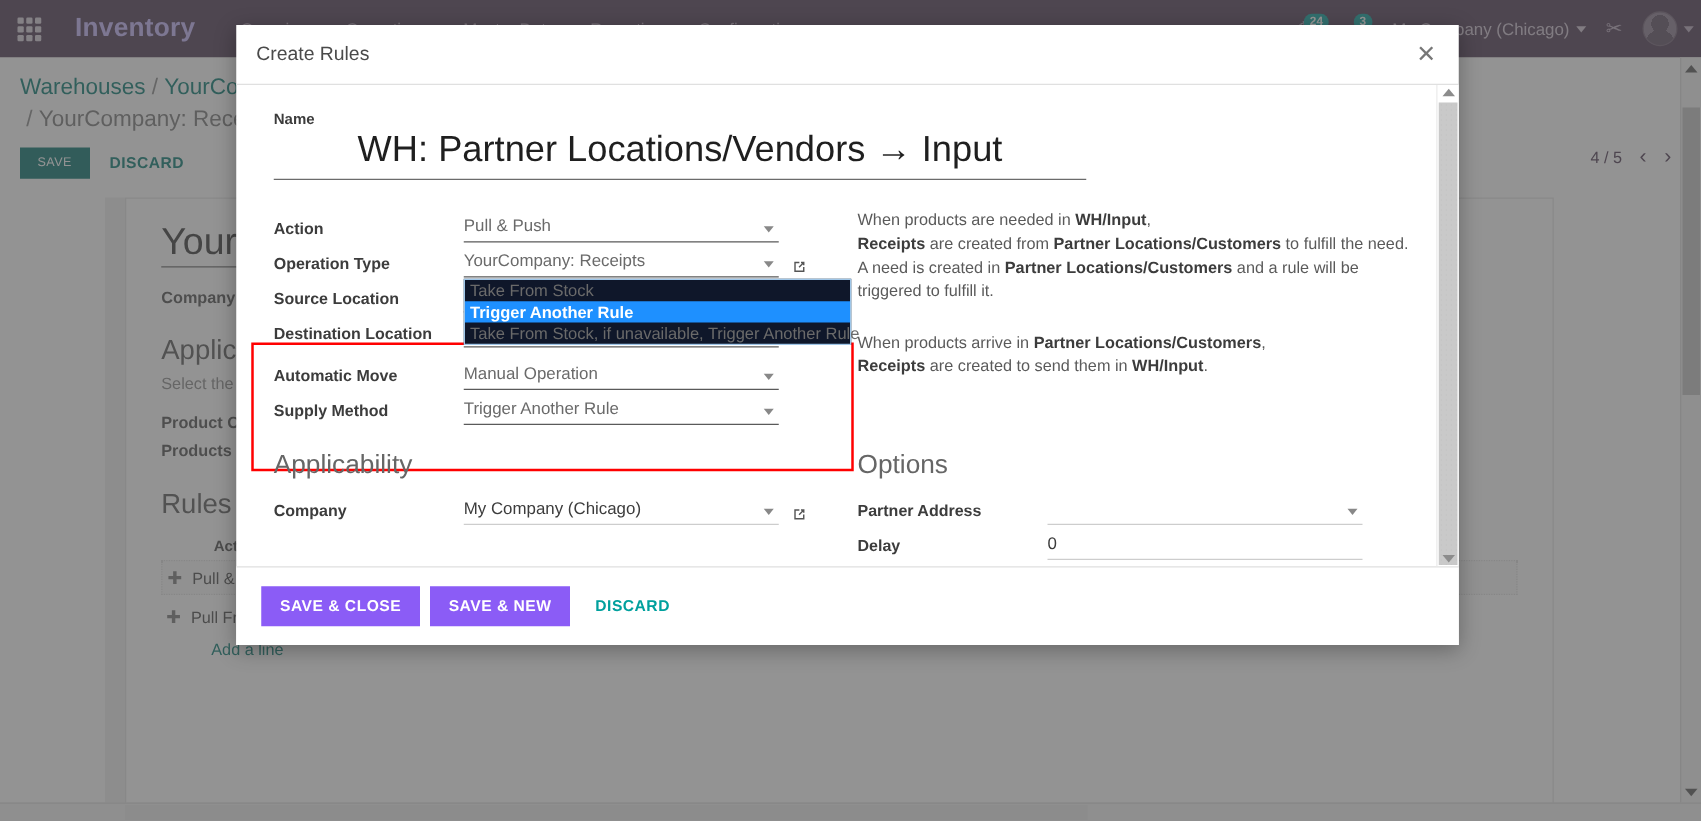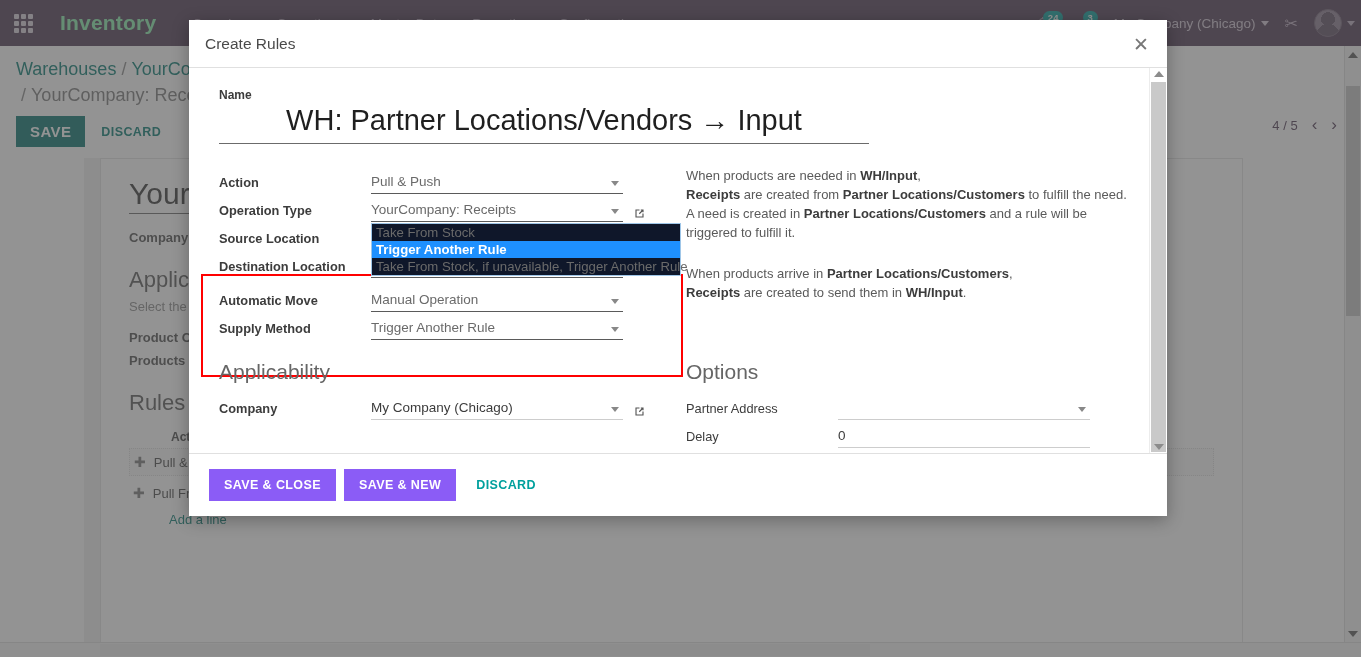--- a/index.html
+++ b/index.html
@@ -32,21 +32,21 @@
     cursor: pointer;
   }
   .grid-icon {
     display: grid;
     grid-template-columns: repeat(3, 5px);
     grid-template-rows: repeat(3, 5px);
     gap: 2px;
   }
   .grid-icon i { display:block; width:5px; height:5px; background:#d8cfda; border-radius:1px;}
   .nav-brand {
-    color: #86efac; font-size: 21px; font-weight: bold;
+    color: #c4b5fd; font-size: 21px; font-weight: bold;
     margin-left: 14px; margin-right: 36px;
     letter-spacing: .2px;
   }
   .nav-menu { display: flex; align-items: center; gap: 28px; }
   .nav-menu a {
     color: #b9a8bd; font-size: 13.5px; text-decoration: none;
   }
   .nav-right {
     position: absolute; right: 6px; top: 0; height: 46px;
     display: flex; align-items: center; gap: 16px;
@@ -76,21 +76,21 @@
     background: #ffffff;
     padding: 10px 16px 0 16px;
     box-sizing: border-box;
   }
   .bc-line { font-size: 18px; line-height: 26px; }
   .bc-link { color: #00786e; text-decoration: none; }
   .bc-sep { color: #888; margin: 0 5px; }
   .bc-current { color: #777; }
   .bc-actions { margin-top: 8px; display: flex; align-items: center; gap: 6px; }
   .btn-save {
-    background: #00706b; color: #fff; font-size: 15px; font-weight: bold;
+    background: #00706b; color: #fff; font-size: 10px; font-weight: normal;
     padding: 7px 14px; border: none; letter-spacing: .4px; cursor: pointer;
   }
   .btn-discard {
     background: transparent; color: #00786e; font-size: 12.5px; font-weight: bold;
     padding: 7px 10px; border: none; letter-spacing: .4px; cursor: pointer;
   }
   .pager {
     position: absolute; right: 24px; top: 115px;
     display: flex; align-items: center; gap: 14px;
     font-size: 13px; color: #4b3650; justify-content: flex-end;
@@ -264,21 +264,21 @@
   .sec-header {
     font-size: 21px; color:#666; font-weight: normal;
     margin: 0 0 8px 0;
   }
   .lower { display:flex; margin-top: 20px; }
   .lower .col-left { width: 455px; }
   .lower .flabel { width: 152px; }
   .lower .fctrl { width: 252px; }
 
   .opt-row { display:flex; align-items:flex-end; height: 28px; }
-  .opt-label { width: 152px; font-size:12.8px; font-weight:normal; color:#3c3c3c; padding-bottom:4px;}
+  .opt-label { width: 152px; font-size:12.8px; font-weight:bold; color:#3c3c3c; padding-bottom:4px;}
   .opt-ctrl { width: 252px; border-bottom:1px solid #cdcdcd; padding-bottom:3px; position:relative;}
   .opt-ctrl .val { font-size:13.5px; color:#3c3c3c; }
 
   .sched { margin-top: 60px; text-align: center; }
   .chk {
     width: 13px; height: 13px; border: 1px solid #4a4a4a; background:#fff;
     display:inline-block; cursor:pointer;
   }
 </style>
 </head>

